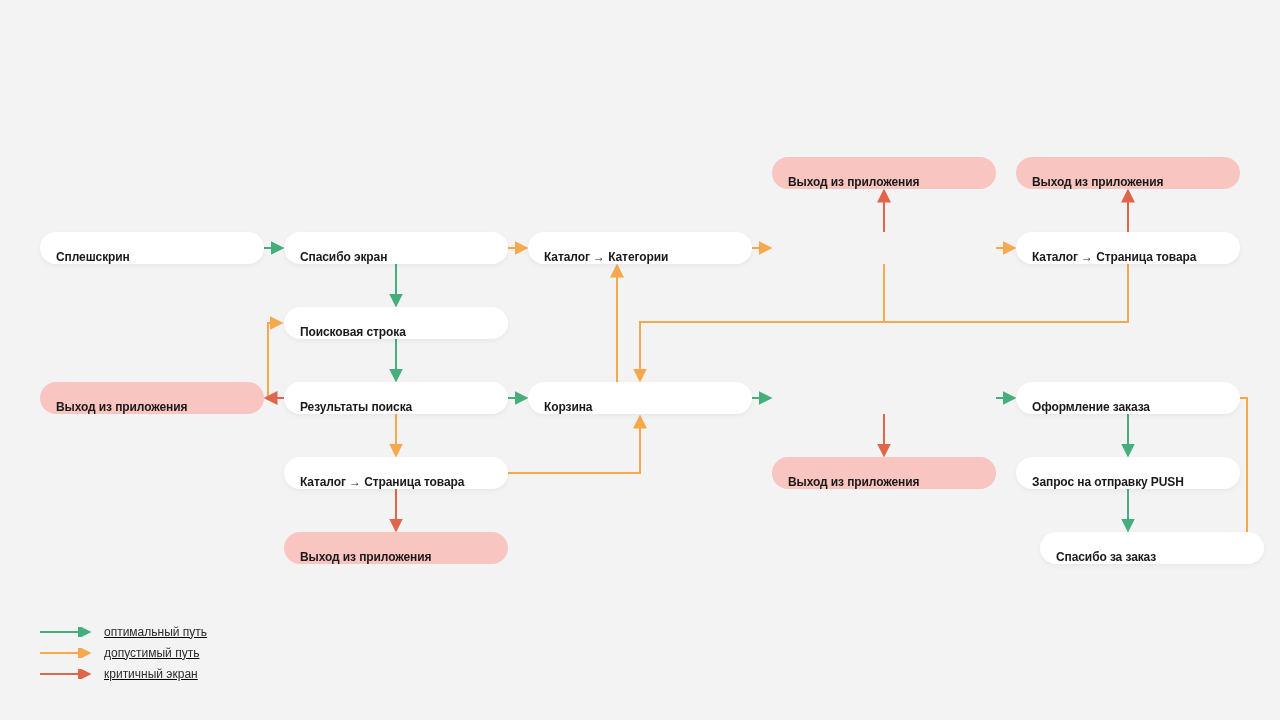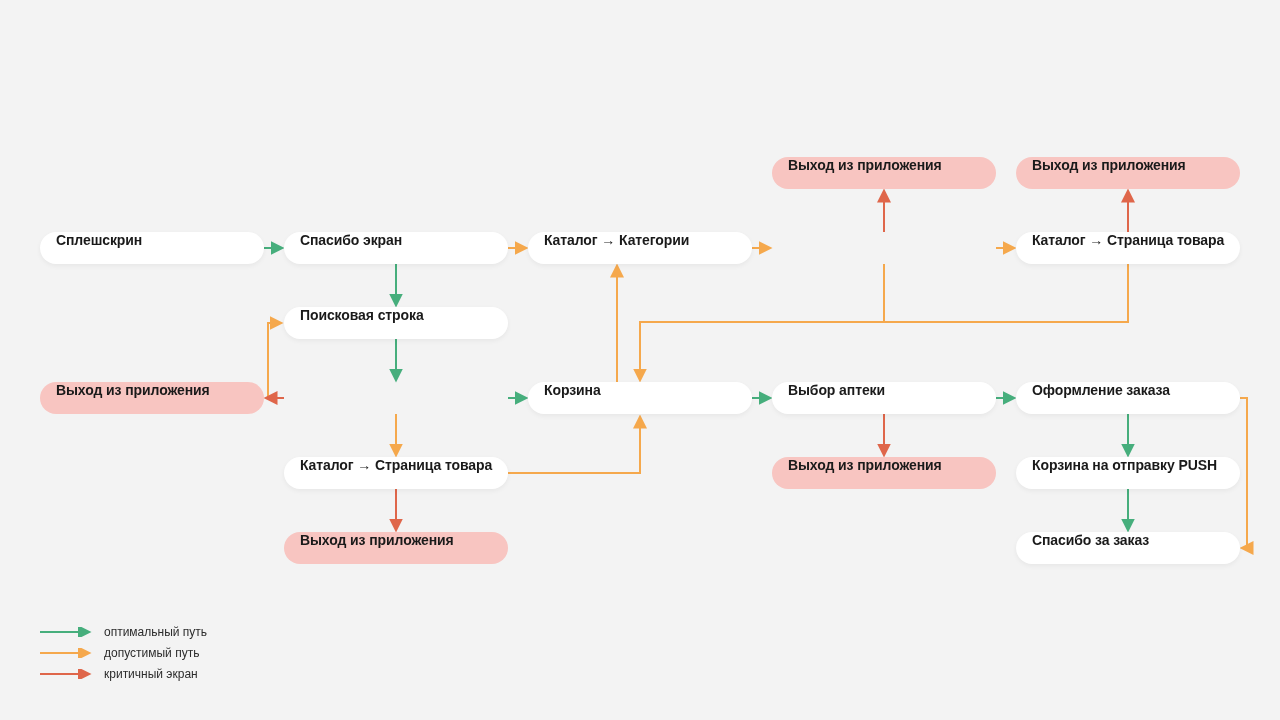--- a/index.html
+++ b/index.html
@@ -6,27 +6,27 @@
   body{
     width:1280px;height:720px;overflow:hidden;
     background:#f3f3f3;
     font-family:"Liberation Sans",sans-serif;
   }
   .canvas{position:relative;width:1280px;height:720px;}
   .edges{position:absolute;left:0;top:0;}
   .node{
     position:absolute;width:224px;height:32px;box-sizing:border-box;
     background:#ffffff;border-radius:16px;
-    display:flex;align-items:flex-start;padding:0 16px;
+    display:flex;align-items:flex-end;padding:0 16px;
     box-shadow:0 2px 5px rgba(0,0,0,0.05);
-    font-weight:bold;font-size:14px;letter-spacing:-0.1px;color:#1a1a1a;
+    font-weight:bold;font-size:12px;letter-spacing:-0.1px;color:#1a1a1a;
     white-space:nowrap;
   }
   .node.exit{background:#f8c5c1;box-shadow:none;}
-  .legend{position:absolute;left:40px;top:621px;}
+  .legend{position:absolute;left:40px;top:621px;text-decoration:underline;}
   .legend-item{display:flex;align-items:center;height:21px;}
   .legend-item svg{display:block;margin-right:8px;}
   .legend-label{font-size:12px;color:#2c2c2c;}
 </style>
 </head>
 <body>
 
 <div class="canvas">
 
   <svg class="edges" width="1280" height="720">
@@ -95,44 +95,44 @@
     <span>Каталог → Страница товара</span>
   </div>
 
   <div class="node" style="left:284px;top:307px">
     <span>Поисковая строка</span>
   </div>
 
   <div class="node exit" style="left:40px;top:382px">
     <span>Выход из приложения</span>
   </div>
+  <div class="node" style="left:284px;top:382px">
+    <span>Результаты поиска</span>
+  </div>
   <div class="node" style="left:528px;top:382px">
     <span>Корзина</span>
-  </div>
-  <div class="node" style="left:772px;top:382px">
-    <span>Выбор аптеки</span>
   </div>
   <div class="node" style="left:1016px;top:382px">
     <span>Оформление заказа</span>
   </div>
 
   <div class="node" style="left:284px;top:457px">
     <span>Каталог → Страница товара</span>
   </div>
   <div class="node exit" style="left:772px;top:457px">
     <span>Выход из приложения</span>
   </div>
   <div class="node" style="left:1016px;top:457px">
-    <span>Корзина на отправку PUSH</span>
+    <span>Запрос на отправку PUSH</span>
   </div>
 
   <div class="node exit" style="left:284px;top:532px">
     <span>Выход из приложения</span>
   </div>
-  <div class="node" style="left:1016px;top:532px">
+  <div class="node" style="left:1040px;top:532px">
     <span>Спасибо за заказ</span>
   </div>
 
   <div class="legend">
     <div class="legend-item">
       <svg width="56" height="10">
         <path d="M0 5 H48" stroke="#46ae7c" stroke-width="2" fill="none" marker-end="url(#ah-green)"></path>
       </svg>
       <span class="legend-label">оптимальный путь</span>
     </div>

